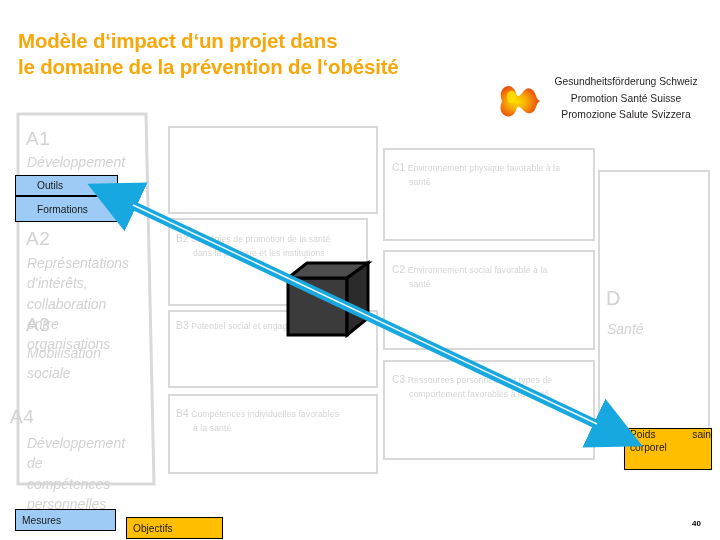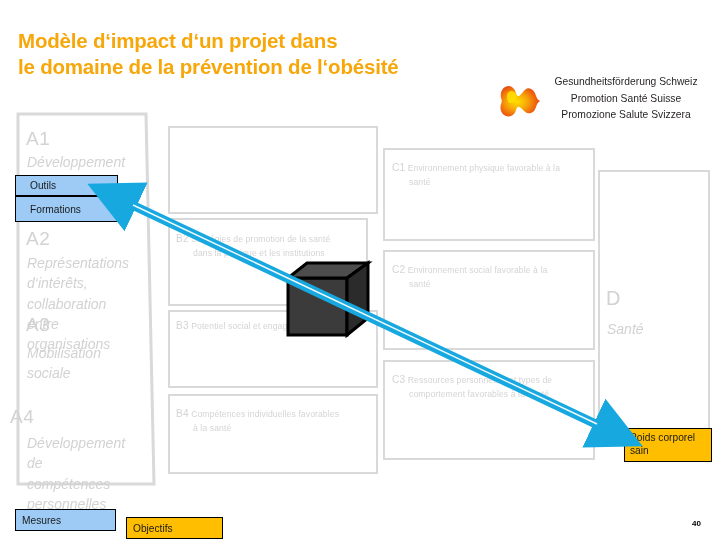--- a/index.html
+++ b/index.html
@@ -93,21 +93,21 @@
   }
   .cellText .body { }
   .indent { display: block; padding-left: 17px; }
 
   
   .hl {
     position: absolute;
     border: 1.5px solid #000000;
     font-size: 10.2px;
     color: #1a1a1a;
-    padding-left: 14px;
+    padding-left: 21px;
     display: flex;
     align-items: center;
   }
   .hl-blue { background: #9DCBF5; }
   .hl-yellow { background: #FFBF00; }
 
   
   .legend-item {
     position: absolute;
     border: 1.5px solid #000000;
@@ -228,21 +228,21 @@
   <div class="cellText" style="left:392px; top:372px; width:202px;">
     <span class="code">C3</span>
     <span class="body">Ressources personnelles et types de</span>
     <span class="indent">comportement favorables à la santé</span>
   </div>
 
   <div class="cell" style="left:598px; top:170px; width:112px; height:261px; background:transparent;"></div>
   <div class="big-label" style="left:606px; top:287px; font-size:20px;">D</div>
   <div class="small-label" style="left:607px; top:319px; width:90px;">Santé</div>
 
-  <div class="hl hl-yellow" style="left:624px; top:428px; width:88px; height:34px; flex-direction:column; align-items:flex-start; justify-content:center; line-height:1.25; padding-left:5px;">
+  <div class="hl hl-yellow" style="left:624px; top:428px; width:88px; height:42px; flex-direction:row; align-items:flex-start; justify-content:center; line-height:1.25; padding-left:5px;">
     <span>Poids corporel</span>
     <span>sain</span>
   </div>
 
   <svg id="cube-layer">
 
     <polygon points="288,278 347,278 347,335 288,335" fill="#3b3b3b" stroke="#000" stroke-width="3"></polygon>
 
     <polygon points="288,278 307,263 368,263 347,278" fill="#4d4d4d" stroke="#000" stroke-width="3"></polygon>
 

